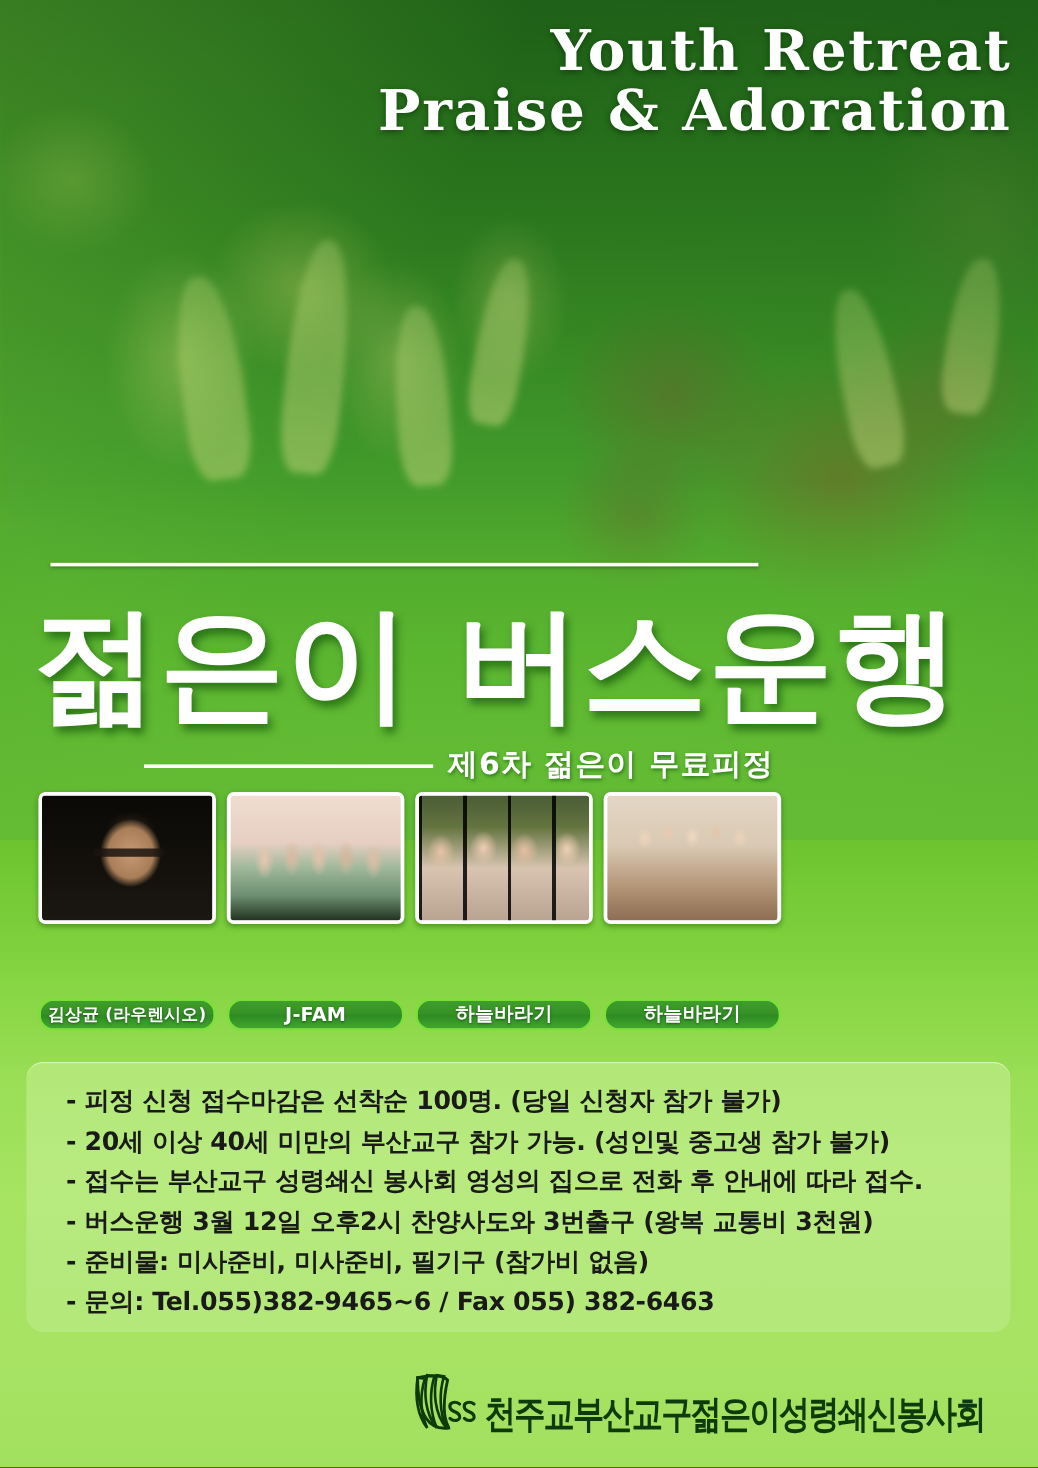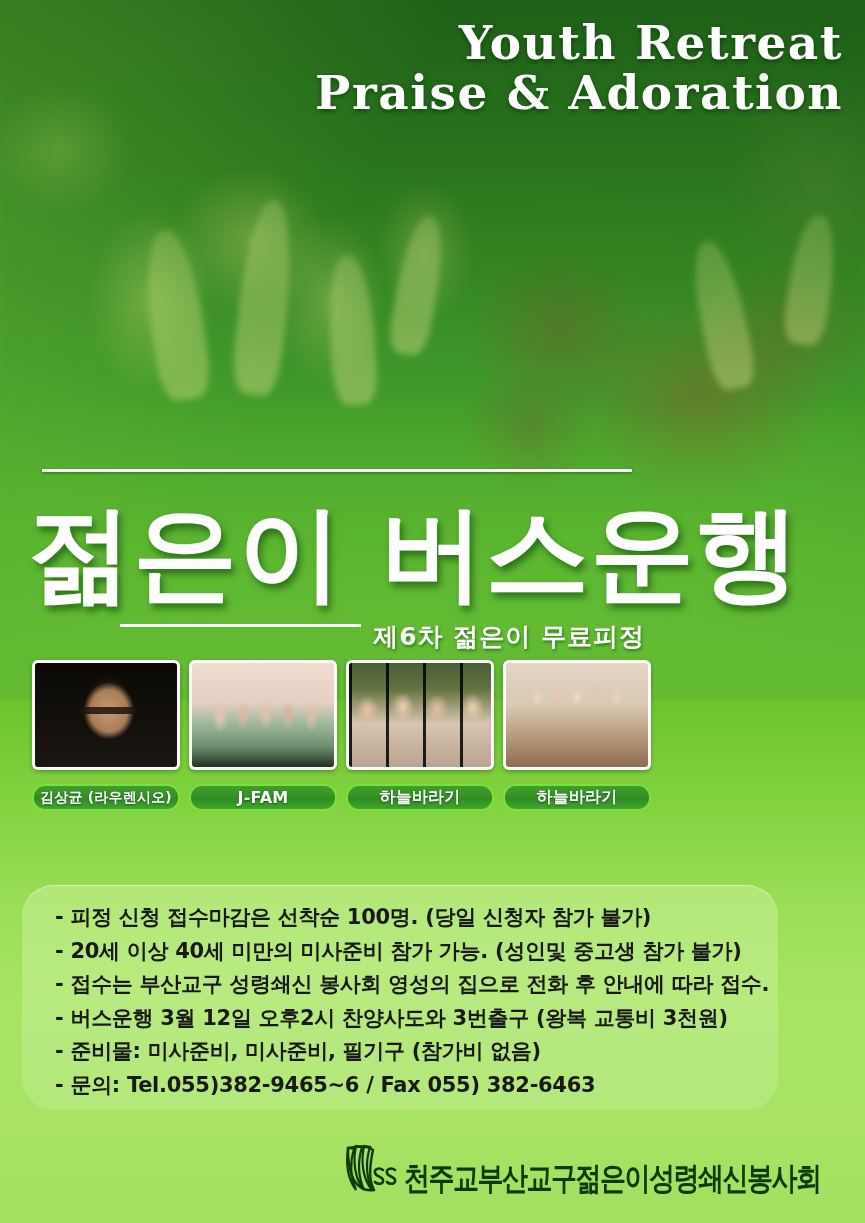--- a/index.html
+++ b/index.html
@@ -125,20 +125,21 @@
     line-height: 1.12;
     white-space: nowrap;
     text-shadow: 3px 5px 7px rgba(0,60,0,0.55);
   }
   .kr-sub-row {
     position: absolute;
     left: 120px;
     top: 620px;
     width: 525px;
     display: flex;
+    align-items: center;
   }
   .kr-sub-line {
     flex: 1;
     height: 3px;
     background: #ffffff;
     margin-right: 12px;
     margin-top: 4px;
   }
   .kr-sub {
     font-size: 25px;
@@ -238,20 +239,21 @@
     background: linear-gradient(to bottom, #3f9e2c 0%, #359024 50%, #2c8a22 51%, #43a62f 100%);
     color: #ffffff;
     font-size: 16px;
     font-weight: bold;
     display: flex;
     align-items: center;
     justify-content: center;
     white-space: nowrap;
     text-shadow: 0 1px 2px rgba(0,50,0,0.6);
     letter-spacing: 0.2px;
+    margin-top: 48px;
   }
   .badge.small { font-size: 14px; }
 
   
   .date-line {
     position: absolute;
     left: 32px;
     top: 824px;
     display: flex;
     align-items: baseline;
@@ -264,23 +266,23 @@
   }
   .d-big { font-size: 40px; letter-spacing: 1px; }
   .d-mid { font-size: 26px; }
   .d-venue { font-size: 38px; margin-left: 10px; letter-spacing: 1px; }
 
   
   .info-box {
     position: absolute;
     left: 22px;
     top: 885px;
-    width: 756px;
+    width: 820px;
     height: 225px;
-    border-radius: 32px;
+    border-radius: 14px;
     background: linear-gradient(to bottom, #b2e878 0%, #b8ea80 40%, #b4e87a 100%);
     box-shadow: inset 0 1px 0 rgba(255,255,255,0.45);
   }
   .info-list {
     position: absolute;
     left: 33px;
     top: 16px;
     right: 20px;
   }
   .info-item {
@@ -363,21 +365,21 @@
     <div class="badge small">김상균 (라우렌시오)</div>
     <div class="badge">J-FAM</div>
     <div class="badge">하늘바라기</div>
     <div class="badge">하늘바라기</div>
   </div>
 
 
   <div class="info-box">
     <div class="info-list">
       <div class="info-item">- 피정 신청 접수마감은  선착순 100명. (당일 신청자 참가 불가)</div>
-      <div class="info-item">- 20세 이상 40세 미만의 미사준비 참가 가능. (성인및 중고생 참가 불가)</div>
+      <div class="info-item">- 20세 이상 40세 미만의 부산교구 참가 가능. (성인및 중고생 참가 불가)</div>
       <div class="info-item">- 접수는 부산교구 성령쇄신 봉사회 영성의 집으로 전화 후 안내에 따라 접수.</div>
       <div class="info-item">- 버스운행 3월 12일 오후2시 찬양사도와 3번출구 (왕복 교통비 3천원)</div>
       <div class="info-item">- 준비물: 미사준비, 미사준비, 필기구 (참가비 없음)</div>
       <div class="info-item">- 문의: Tel.055)382-9465~6 / Fax 055) 382-6463</div>
     </div>
   </div>
 
   <div class="footer">
     <svg class="footer-logo" viewBox="0 0 62 56">
       <path d="M8 8 C6 22 7 38 16 50 C10 36 10 22 14 9 Z" fill="none" stroke="#0e3b0a" stroke-width="2.2"></path>

